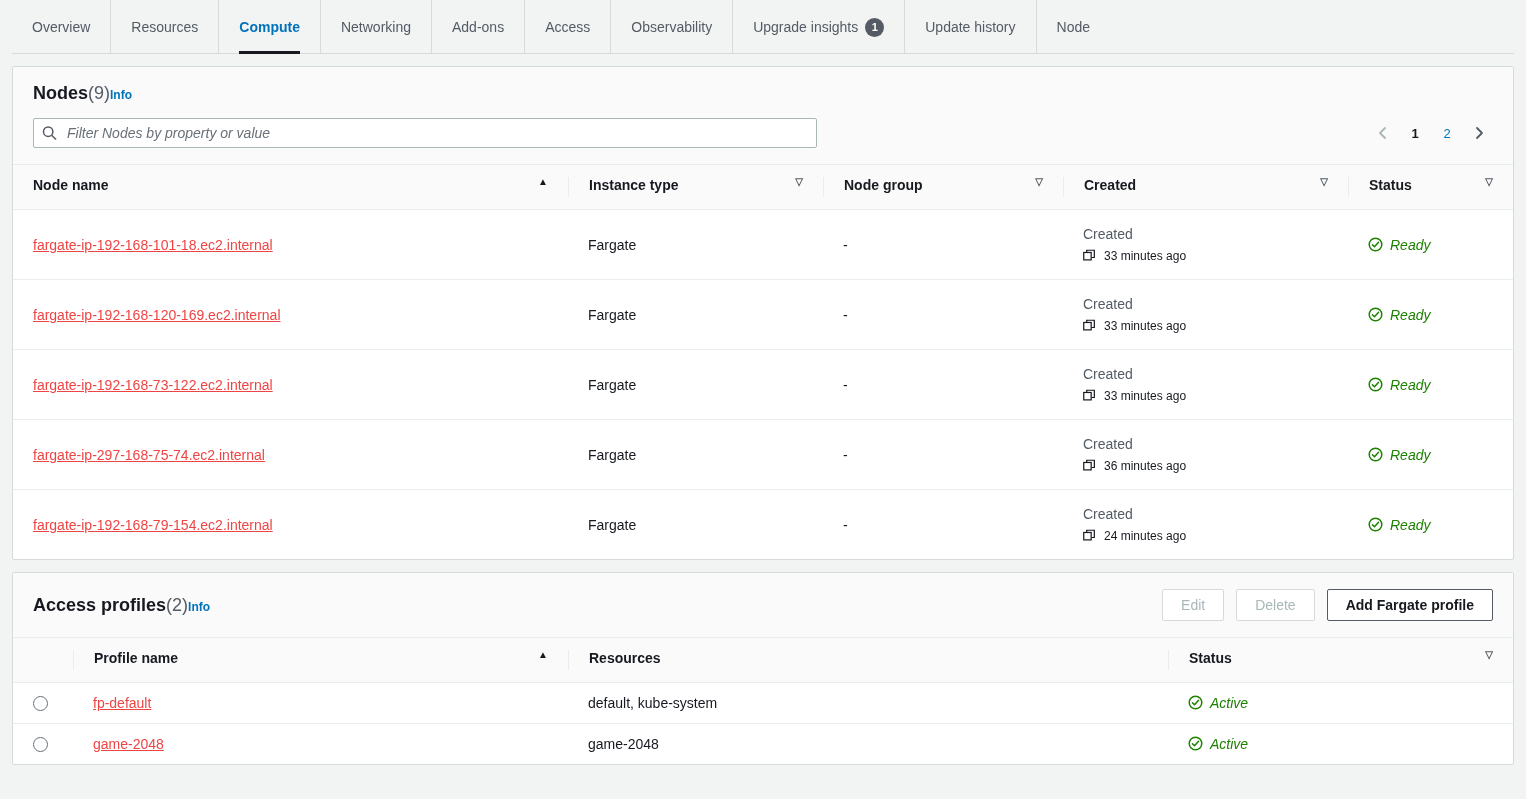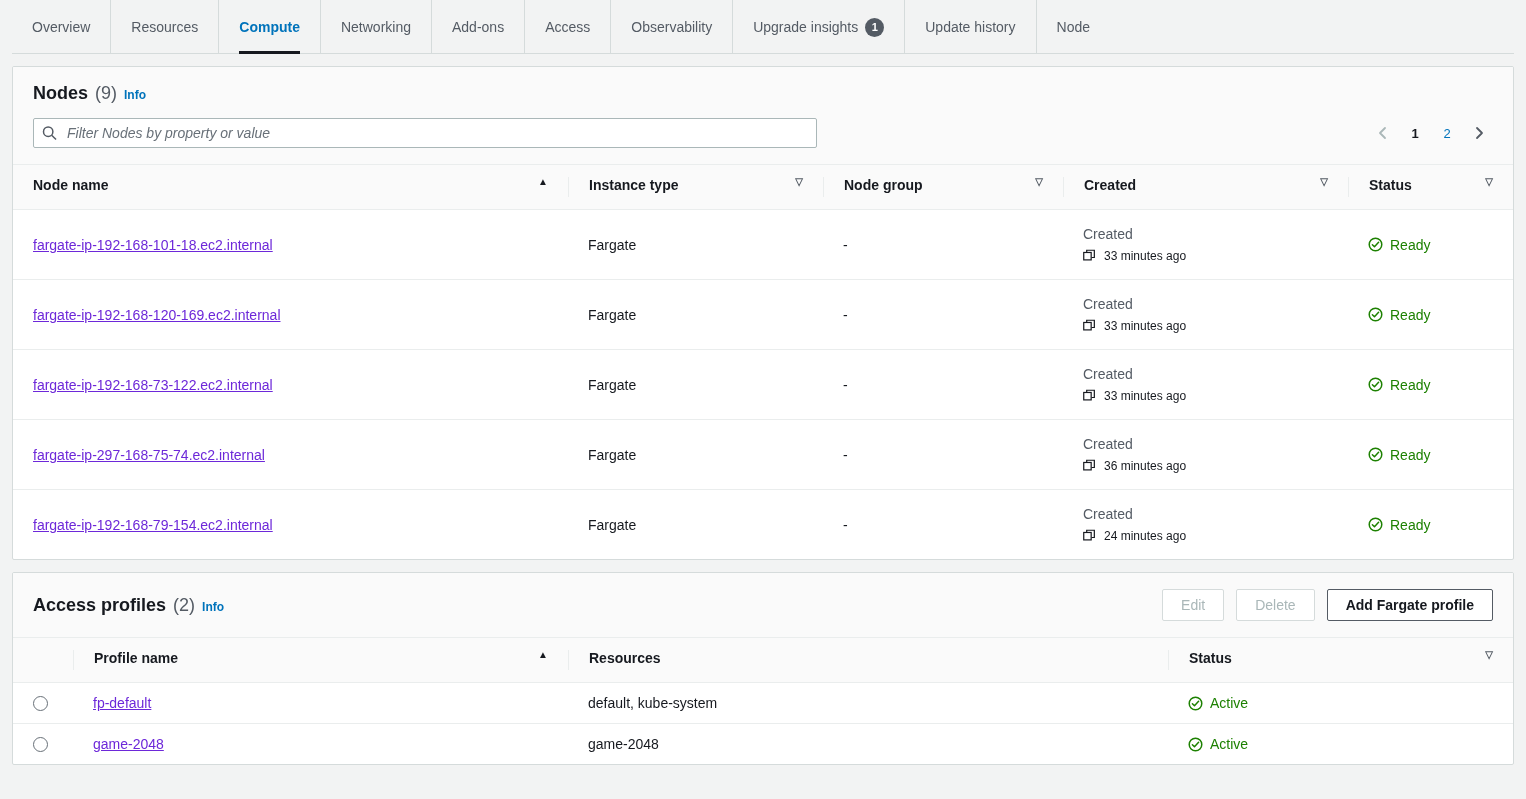--- a/index.html
+++ b/index.html
@@ -79,21 +79,20 @@
     padding: 16px 20px 0 20px;
   }
   .panel-head-row {
     display: flex;
     align-items: center;
     justify-content: space-between;
   }
   .panel-title {
     display: flex;
     align-items: baseline;
-    gap: 7px;
     font-size: 18px;
     font-weight: bold;
     color: #16191f;
   }
   .panel-count {
     font-weight: normal;
     color: #545b64;
     font-size: 18px;
   }
   .info-link {
@@ -189,44 +188,45 @@
   tbody td {
     border-bottom: 1px solid #eaeded;
     font-size: 14px;
     color: #16191f;
     padding: 16px 20px;
     vertical-align: middle;
   }
   tbody tr:last-child td { border-bottom: none; }
 
   .cell-link {
-    color: #6d28d9;
+    color: #ef4444;
     text-decoration: underline;
     cursor: pointer;
   }
   .created-label {
     color: #545b64;
     font-size: 14px;
     margin-bottom: 7px;
   }
   .created-value {
     display: flex;
     align-items: center;
     gap: 8px;
     font-size: 12px;
     color: #16191f;
   }
   .copy-icon { width: 13px; height: 14px; flex: none; cursor: pointer; }
 
   .status-cell {
     display: flex;
-    align-items: center;
+    align-items: flex-start;
     gap: 7px;
     color: #1d8102;
     font-size: 14px;
+    font-style: italic;
   }
   .check-icon { width: 15px; height: 15px; flex: none; }
 
   
   .btn-group { display: flex; align-items: center; gap: 12px; }
   .btn {
     height: 32px;
     padding: 0 18px;
     border-radius: 2px;
     font-size: 14px;

